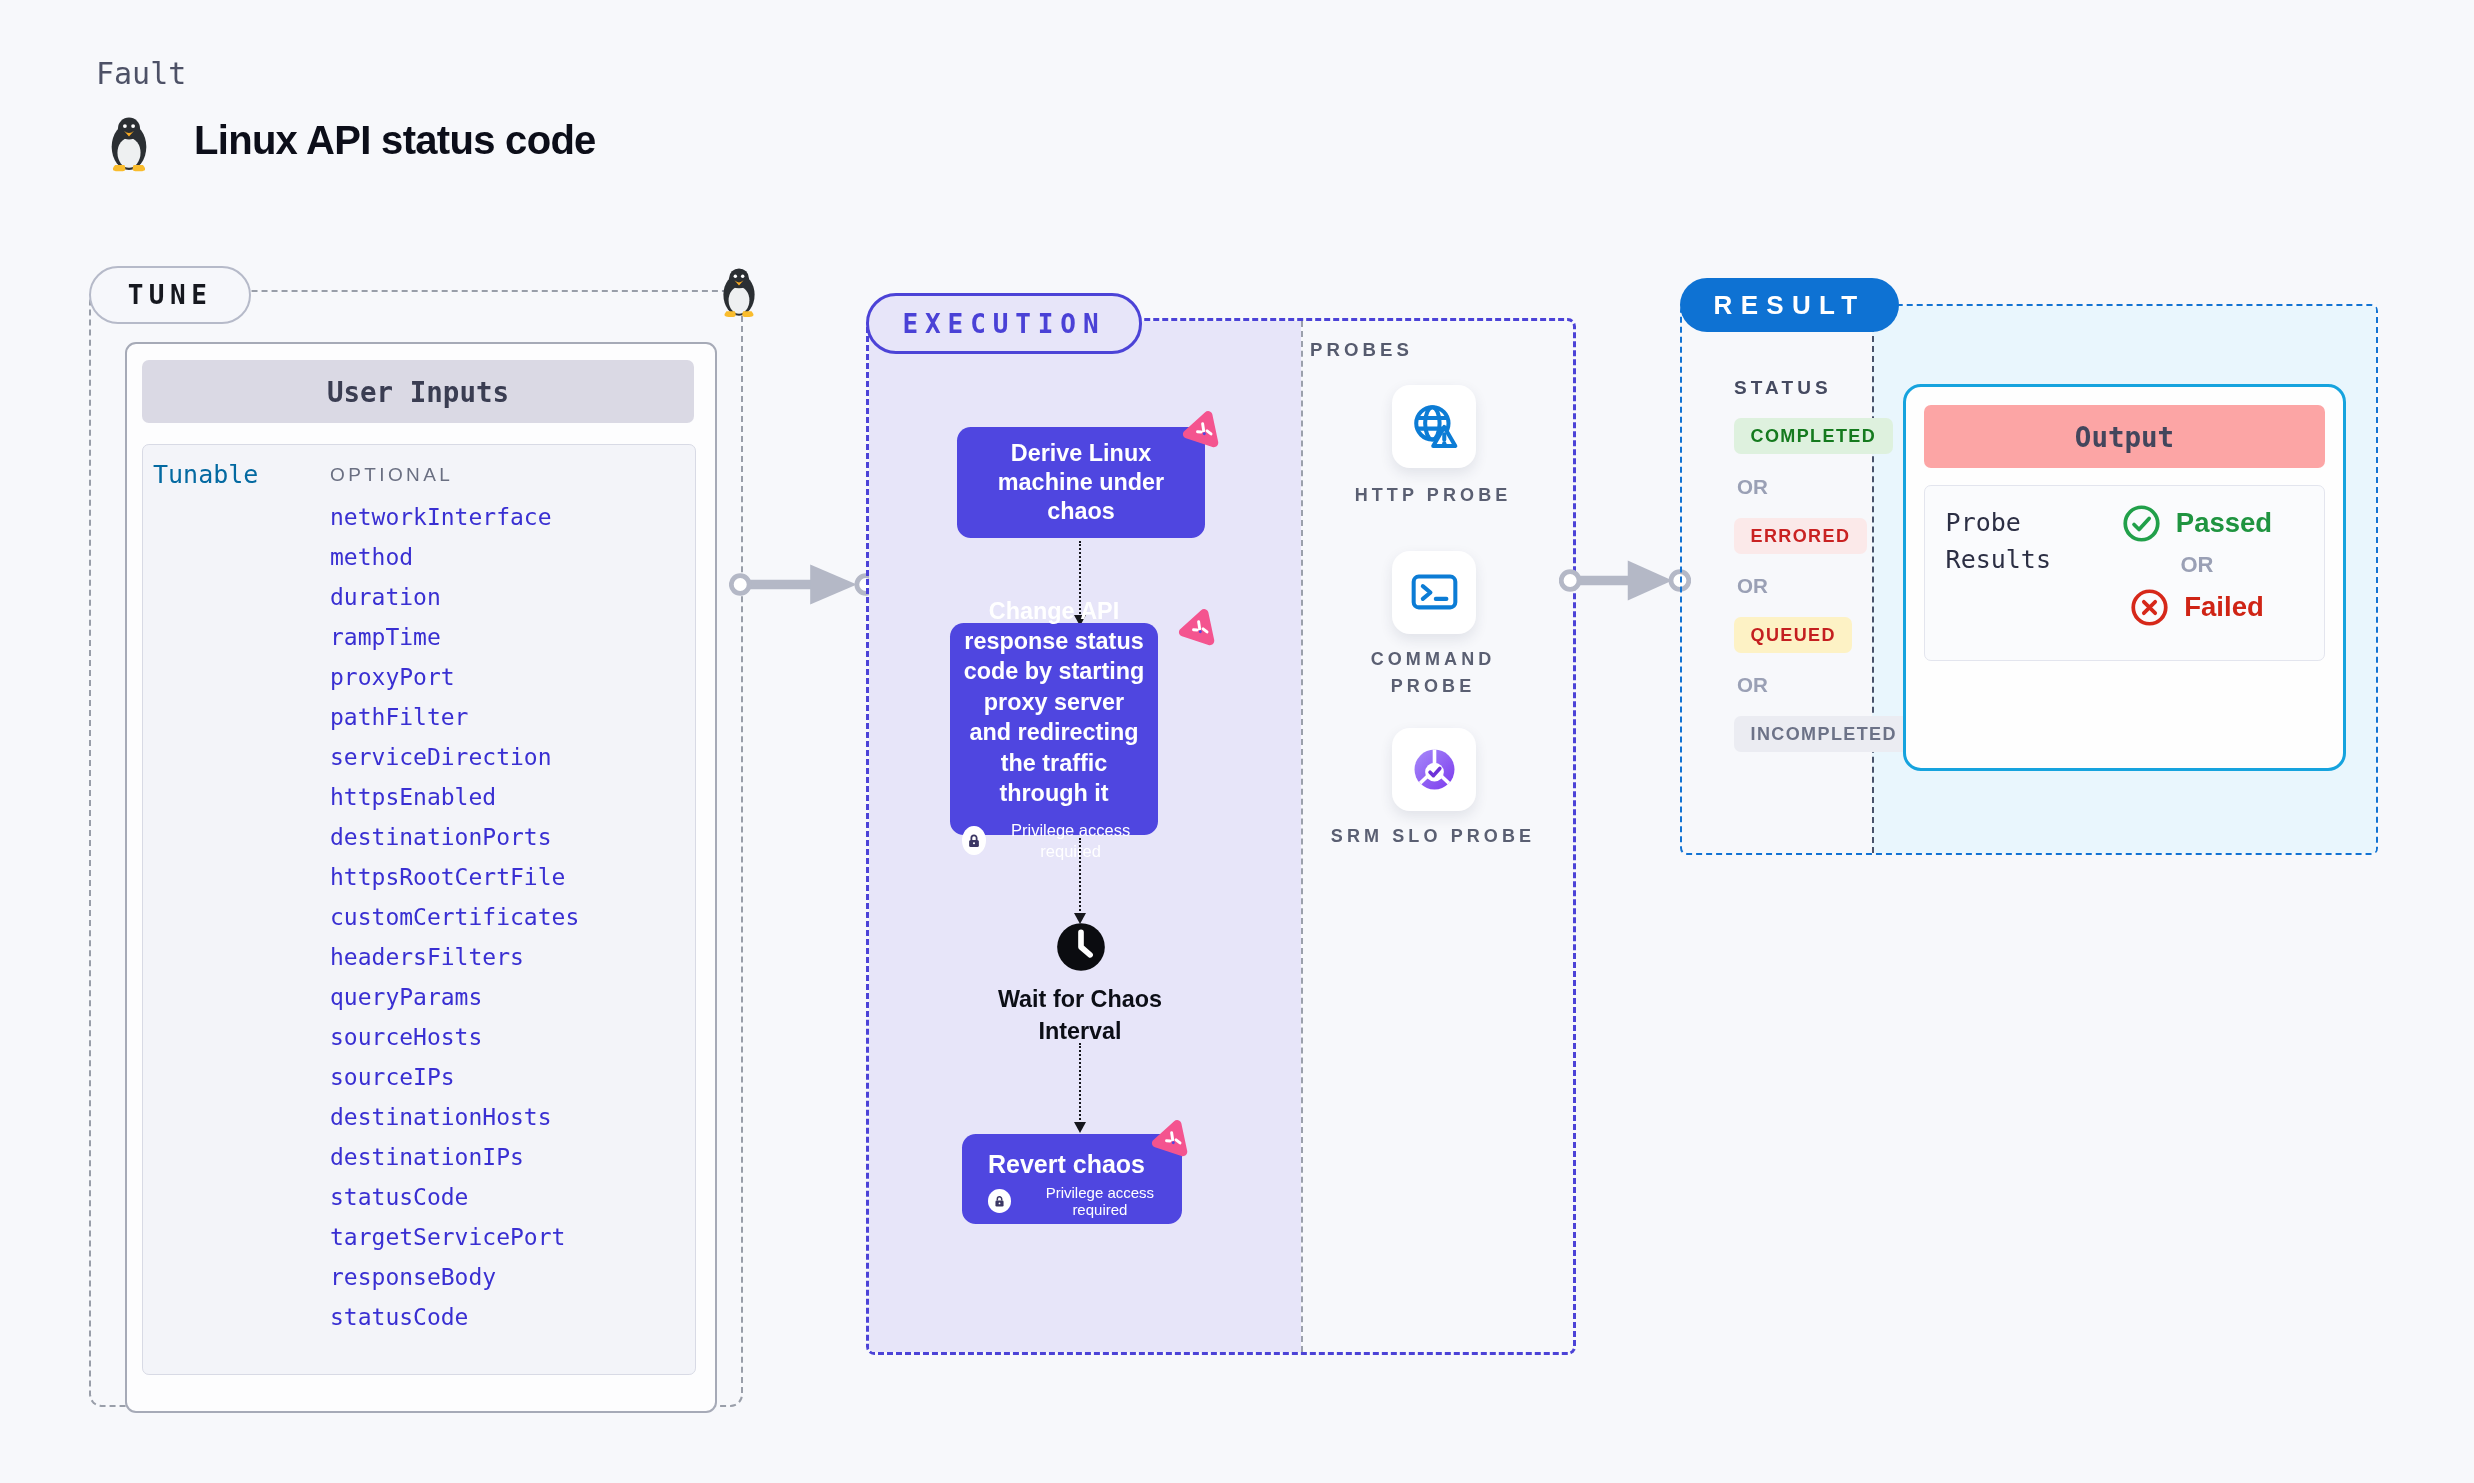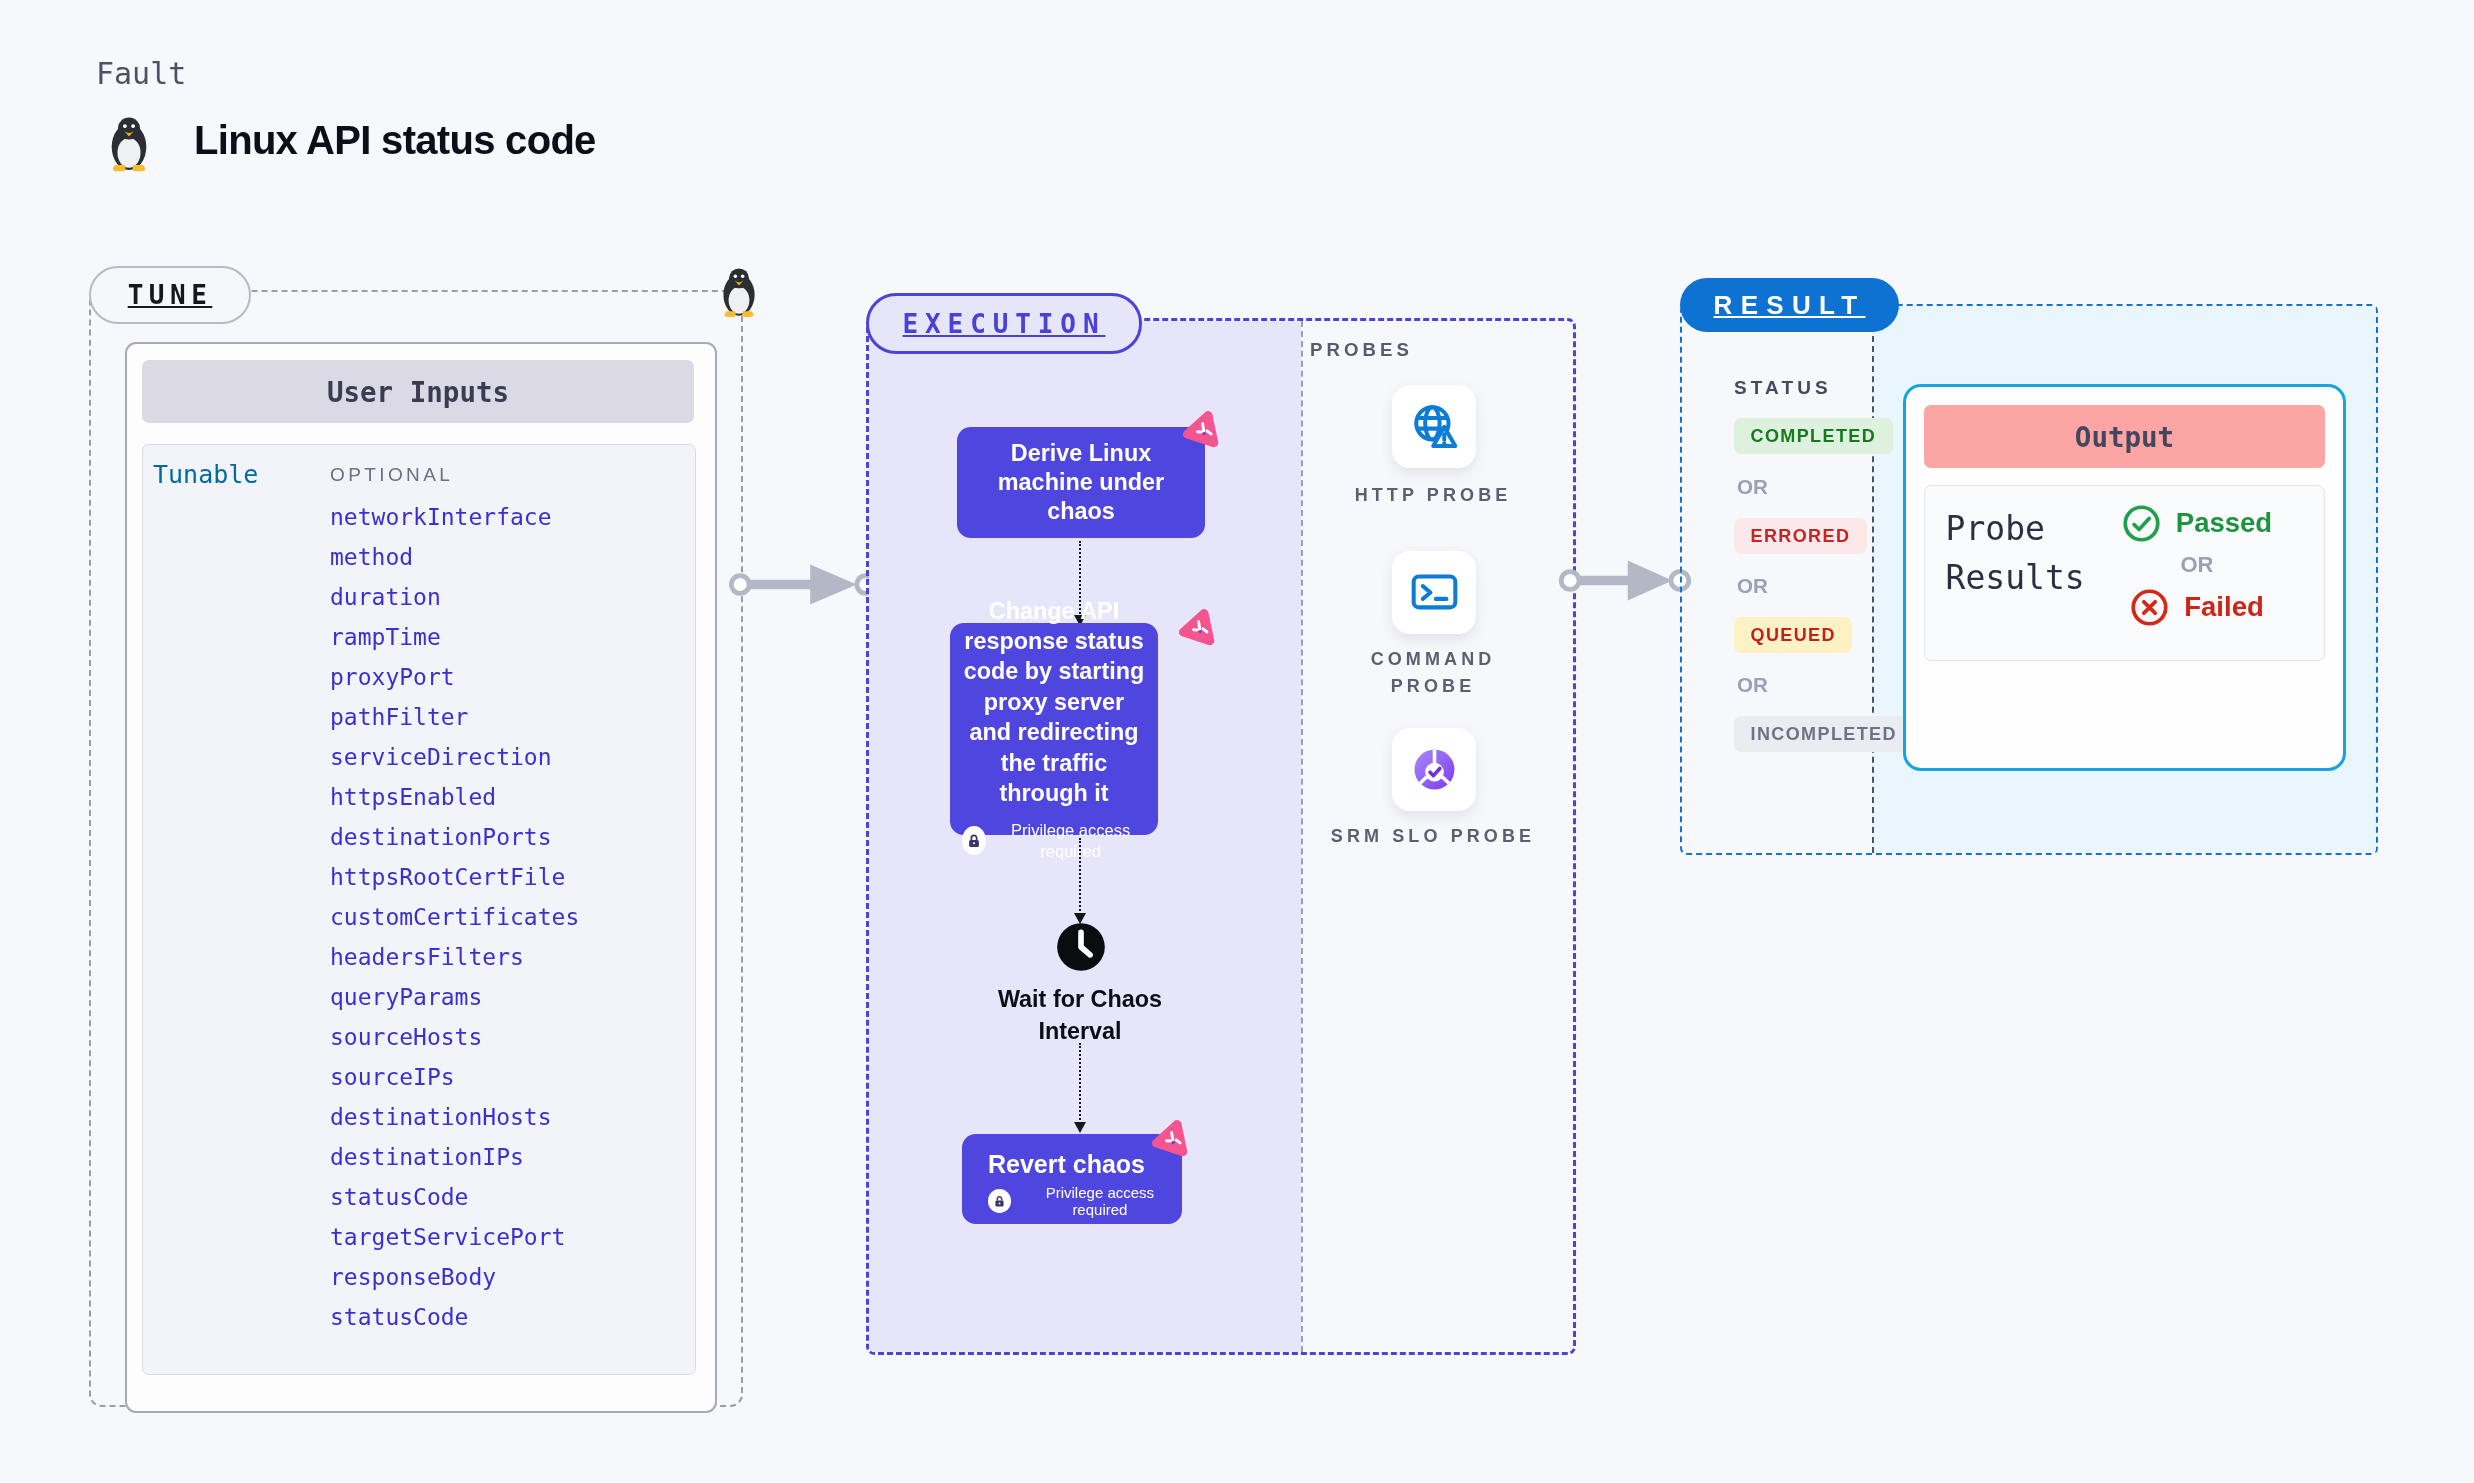--- a/index.html
+++ b/index.html
@@ -8,21 +8,21 @@
   .abs{position:absolute;}
   .mono{font-family:"DejaVu Sans Mono",monospace;}
 
   
   .fault-eyebrow{left:96px;top:56px;font-size:30px;color:#4d5166;font-weight:500;}
   .tux-hdr{left:100px;top:109px;width:58px;height:66px;}
   .page-title{left:194px;top:118px;font-size:40px;font-weight:700;color:#0c0e19;letter-spacing:-0.7px;}
 
   
   .tune-dash{left:89px;top:290px;width:650px;height:1113px;border:2.8px dashed #999ea9;border-radius:12.4px;}
-  .pill{display:flex;align-items:center;justify-content:center;border-radius:30px;text-decoration:underline;}
+  .pill{display:flex;align-items:center;justify-content:center;border-radius:30px;}
   .tune-pill{left:89px;top:266px;width:158px;height:54px;background:#f6f7fb;border:2.8px solid #b6bac9;
              font-size:26px;font-weight:700;color:#16181f;letter-spacing:5.5px;}
   .tux-corner{left:713px;top:260px;width:52px;height:61px;}
   .ui-card{left:125px;top:342px;width:588px;height:1067px;background:#fdfdfe;border:2.8px solid #a6aab7;border-radius:11px;}
   .ui-header{left:142px;top:360px;width:552px;height:63px;background:#dad9e4;border-radius:6.9px;
              display:flex;align-items:center;justify-content:center;font-size:27.5px;font-weight:700;color:#3a3d52;}
   .ui-inner{left:142px;top:444px;width:552px;height:929px;background:#f3f4f9;border:1.4px solid #d8dae5;border-radius:6.9px;}
   .tunable-label{left:153px;top:460px;font-size:25px;color:#0369a1;}
   .optional-label{left:330px;top:464px;font-size:19px;font-weight:400;color:#6a6f82;letter-spacing:3.4px;}
   .tunables{left:330px;top:497px;width:358px;}
@@ -99,21 +99,21 @@
   .output-card{left:1903px;top:384px;width:443px;height:387px;background:#fefefe;border:3.4px solid #16a3de;
                border-radius:18px;box-sizing:border-box;padding:18px;}
   .output-header{height:63px;background:#fca5a5;border-radius:6.9px;display:flex;align-items:center;
                  justify-content:center;font-size:27.5px;font-weight:700;color:#43465c;}
   .metrics-row{margin-top:16.5px;height:73px;background:#fafbfd;border:1.4px solid #e3e5ee;border-radius:6.9px;
                display:flex;align-items:center;box-sizing:border-box;padding:0 20.6px;}
   .metrics-label{font-size:25px;color:#2c2f44;}
   .metrics-value{font-size:25px;font-weight:500;color:#5a50e2;margin-left:63px;}
   .proberes-row{margin-top:16.5px;height:176px;background:#fafbfd;border:1.4px solid #e3e5ee;border-radius:6.9px;
                 display:flex;box-sizing:border-box;padding:18px 20.6px;}
-  .proberes-label{font-size:33px;color:#2c2f44;line-height:1.5;width:145px;}
+  .proberes-label{font-size:25px;color:#2c2f44;line-height:1.5;width:145px;}
   .proberes-values{flex:1;display:flex;flex-direction:column;align-items:center;gap:9.6px;}
   .result-line{display:flex;align-items:center;gap:15px;}
   .passed-text{font-size:27.5px;font-weight:700;color:#1f9440;}
   .failed-text{font-size:27.5px;font-weight:700;color:#cf2415;}
   .or-small{font-size:22px;font-weight:600;color:#9aa0b5;}
 </style>
 </head>
 <body>
 
 <div id="canvas">

